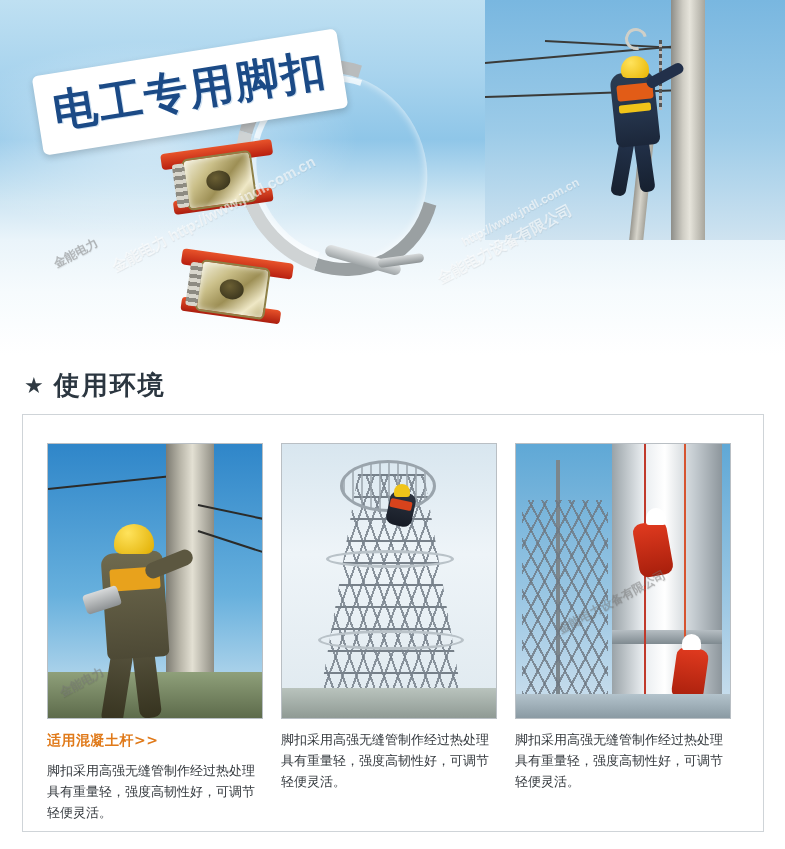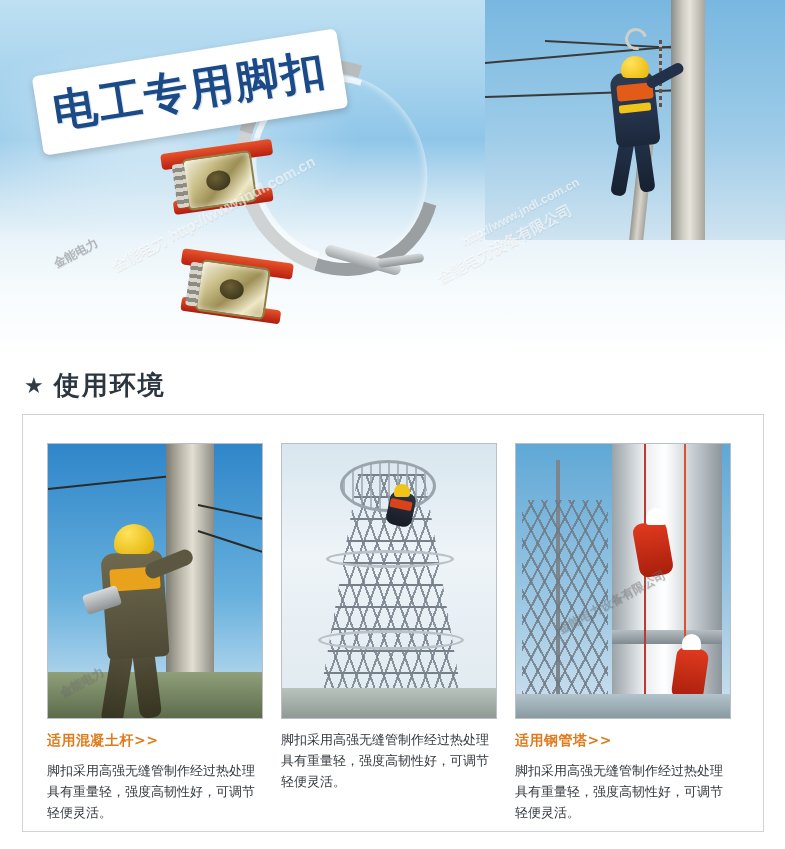--- a/index.html
+++ b/index.html
@@ -560,18 +560,17 @@
         <div class="t3-band"></div>
         <div class="t3-rope1"></div>
         <div class="t3-rope2"></div>
         <div class="t3-c1"></div>
         <div class="t3-c1h"></div>
         <div class="t3-c2"></div>
         <div class="t3-c2h"></div>
         <div class="t3-ground"></div>
         <div class="wm wm-sm wm-dark" style="left:36px; top:150px;">金能电力设备有限公司</div>
       </div>
-      <div class="cap">适用钢管塔&gt;&gt;</div>
       <div class="desc">脚扣采用高强无缝管制作经过热处理具有重量轻，强度高韧性好，可调节轻便灵活。</div>
     </div>
 
   </div>
 </div>
 
 </body></html>

